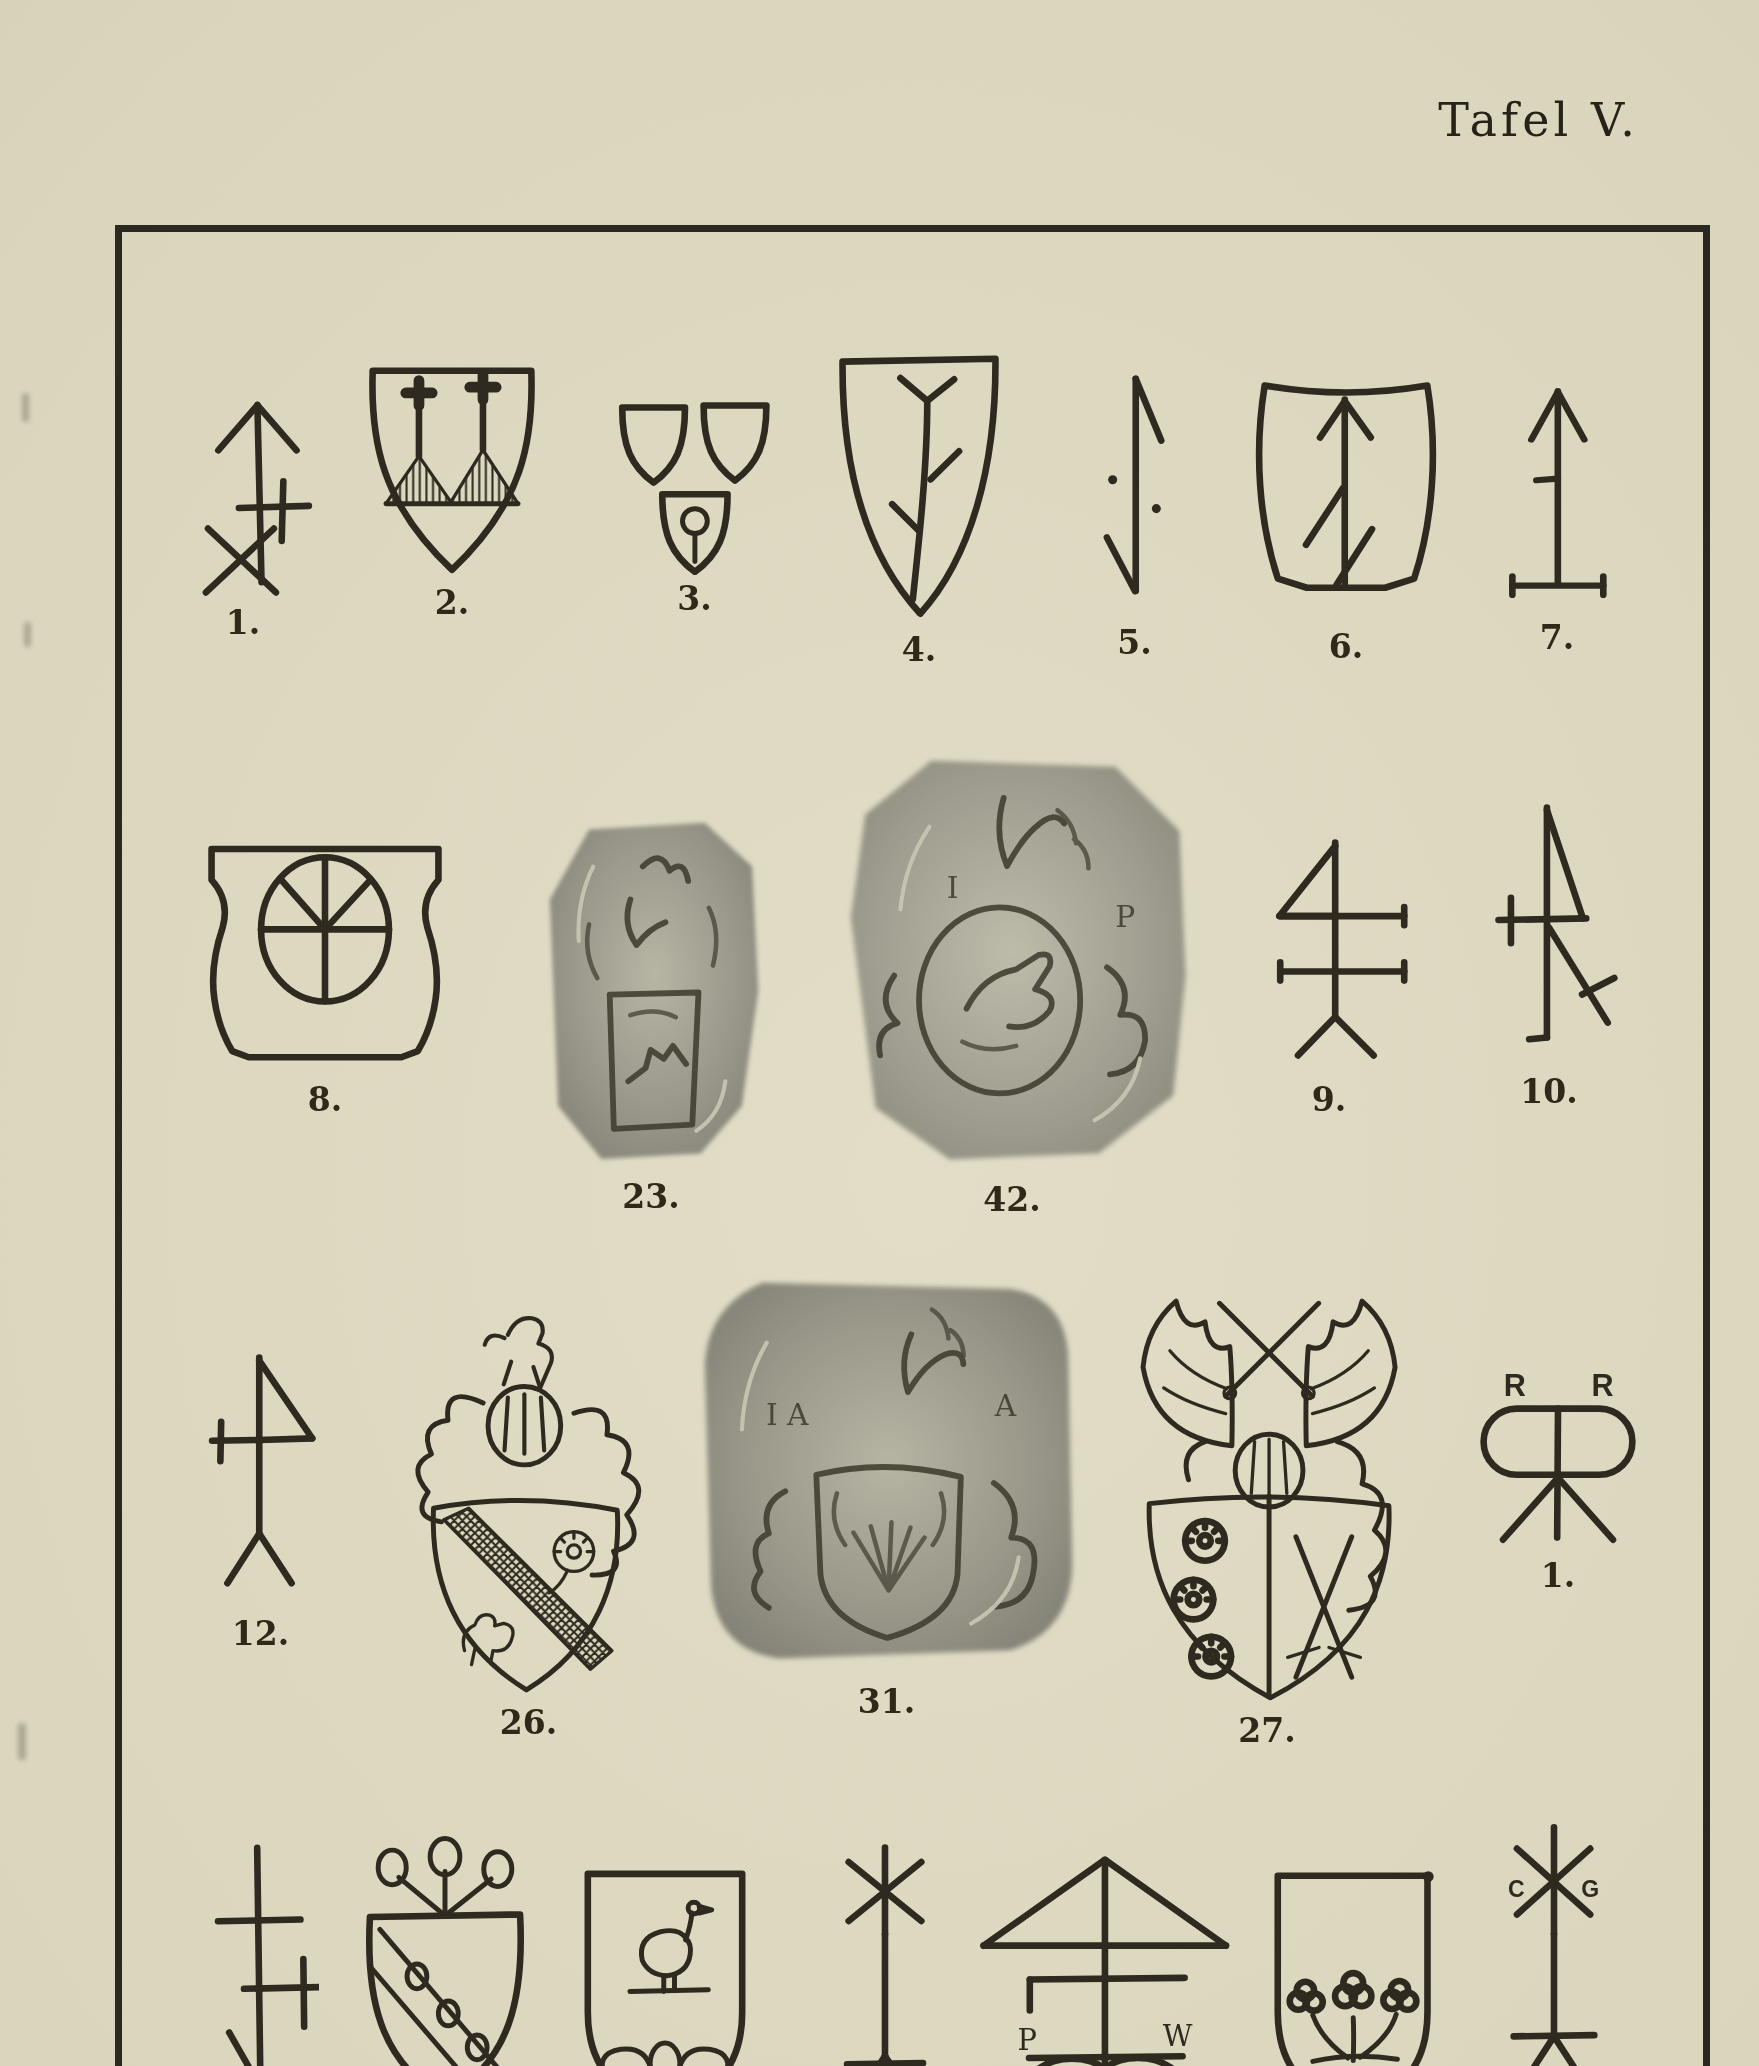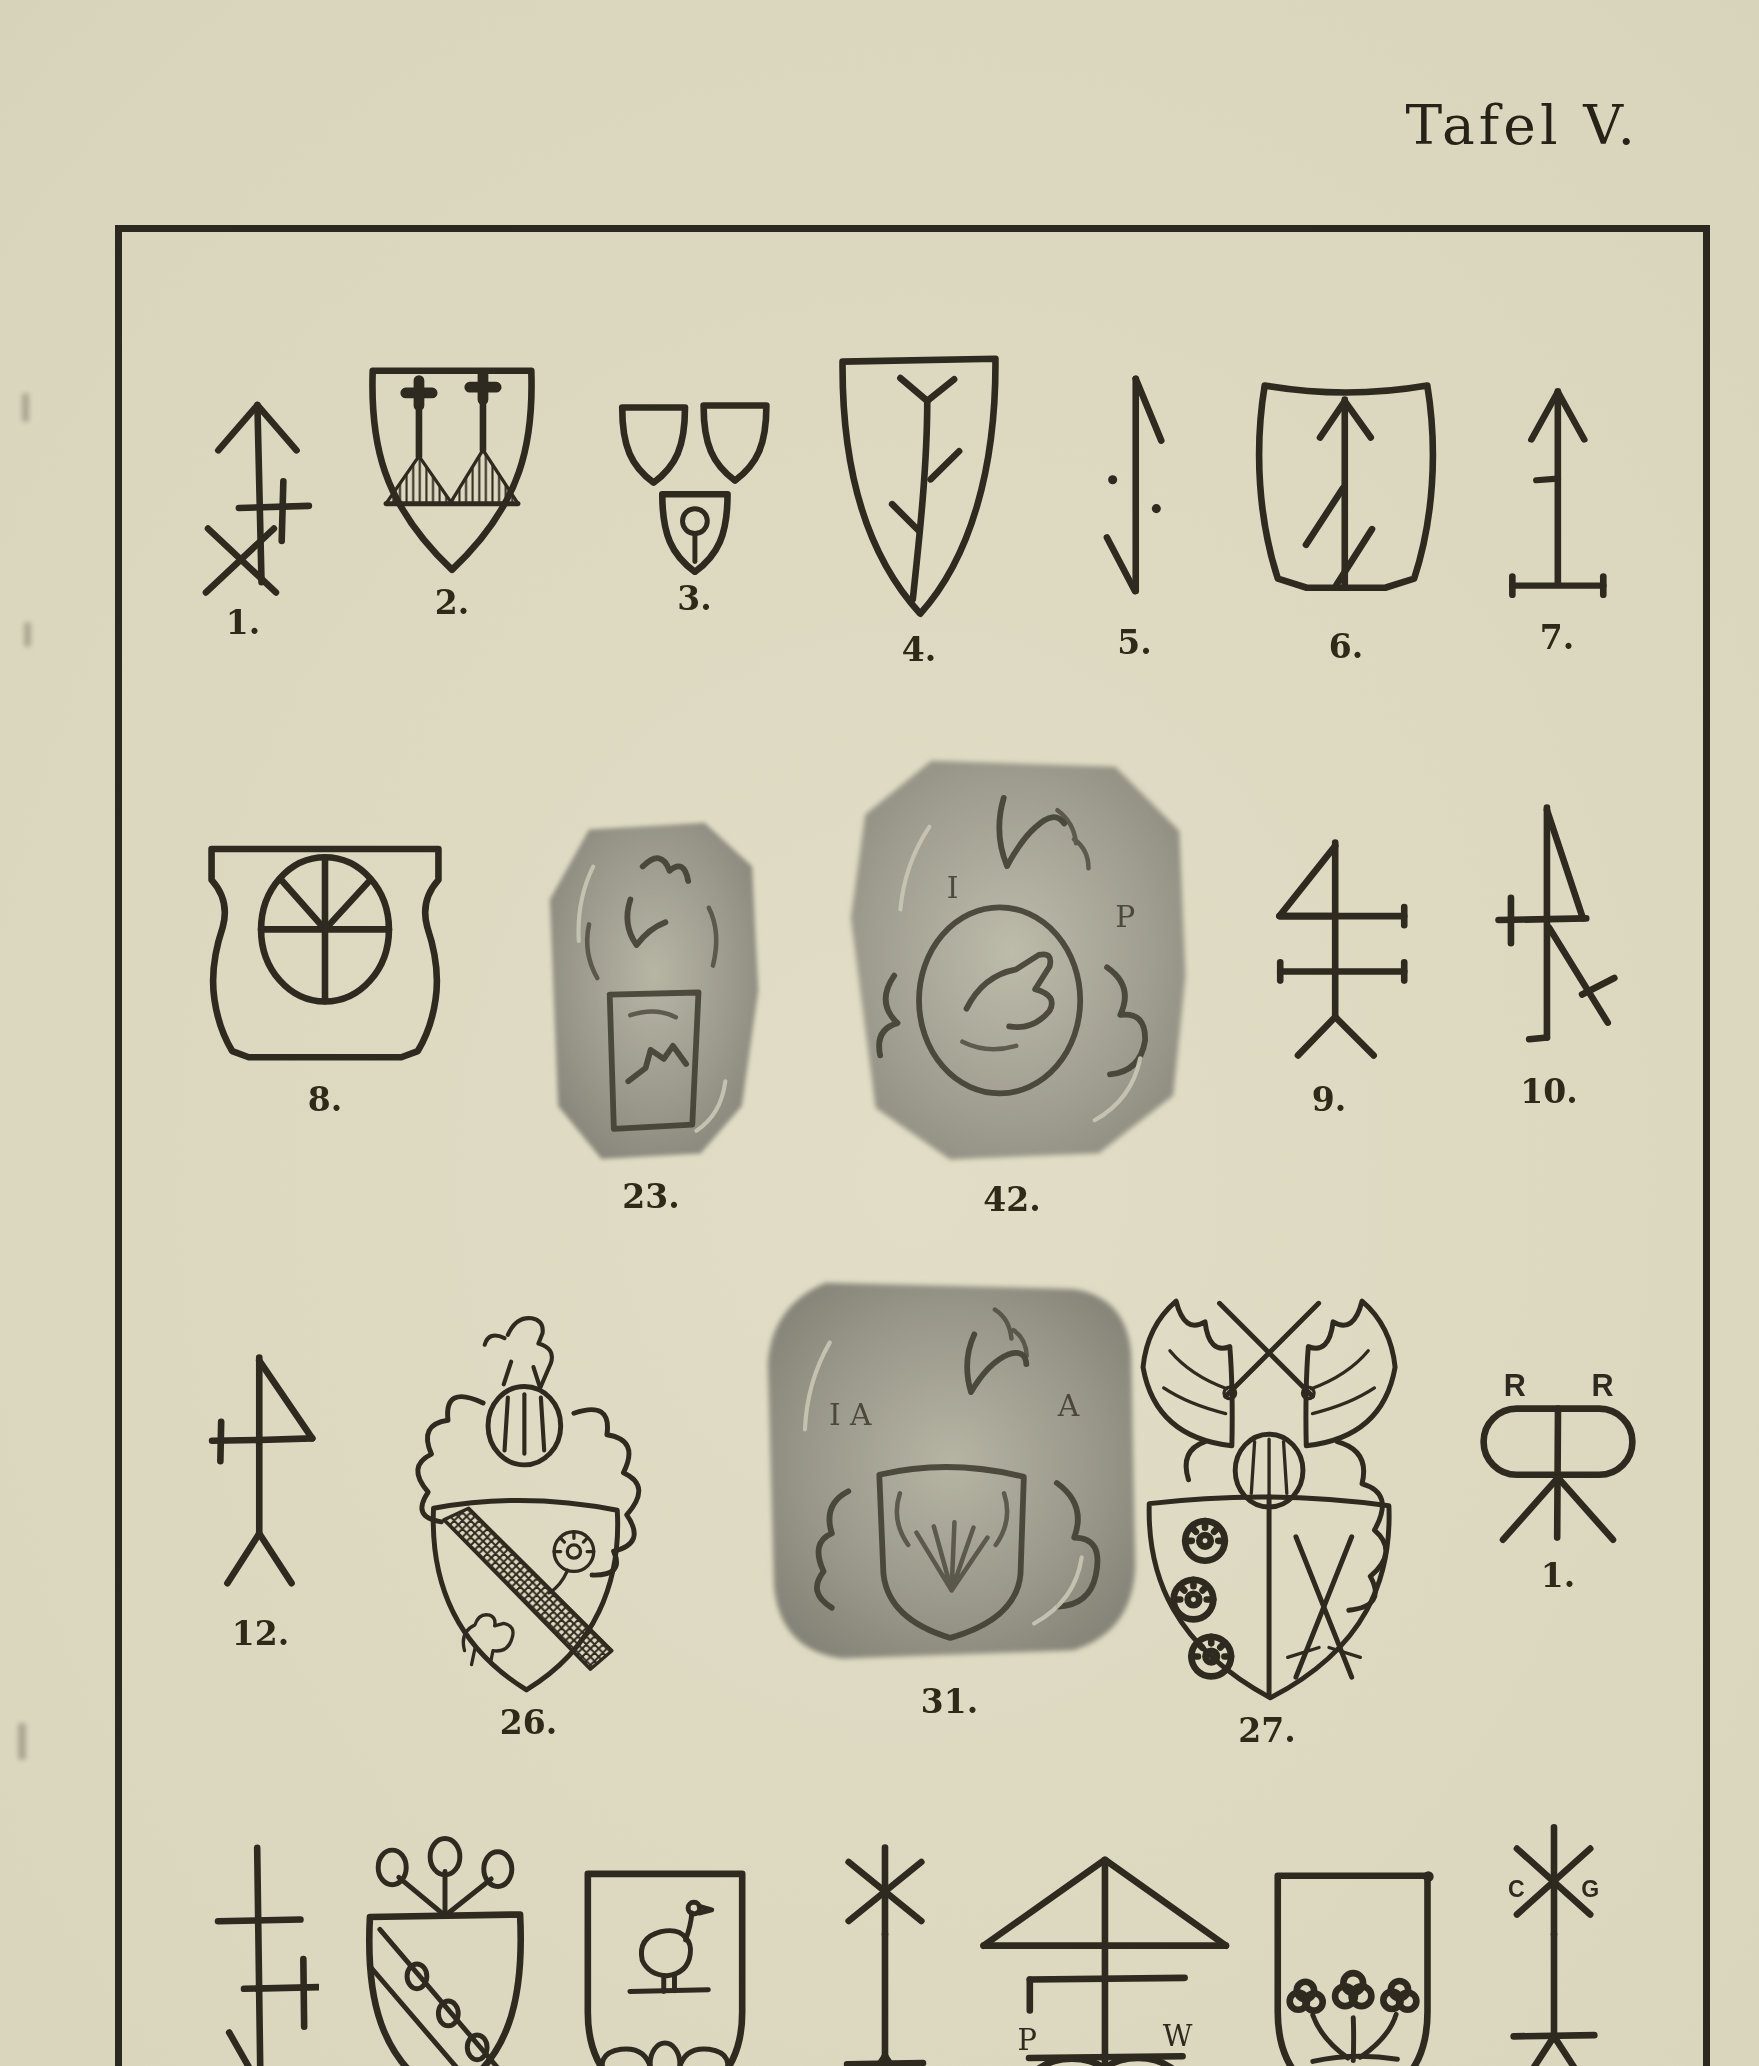--- a/index.html
+++ b/index.html
@@ -3,21 +3,21 @@
 <meta charset="utf-8">
 <style>
   html,body{margin:0;padding:0;}
   body{
     width:1760px;height:2803px;position:relative;overflow:hidden;
     background:radial-gradient(120% 90% at 52% 42%, #e1ddc6 0%, #dad6bd 55%, #cfcbb2 88%, #c3bfa7 100%);
     font-family:"DejaVu Serif", serif;
   }
   .page-title{
     position:absolute;top:93px;right:121px;
-    font-size:55px;color:#262218;letter-spacing:4.1px;white-space:nowrap;
+    font-size:46px;color:#262218;letter-spacing:4.1px;white-space:nowrap;
   }
   .plate-frame{
     position:absolute;left:115px;top:225px;width:1581px;height:2496px;
     border:7px solid #2b2820;
   }
   .fig{
     position:absolute;display:flex;flex-direction:column;align-items:center;justify-content:flex-start;
   }
   .fig .cap{
     margin-top:auto;font-size:33px;line-height:39px;font-weight:700;color:#2e2918;white-space:nowrap;
@@ -261,21 +261,21 @@
     <path style="fill:url(#ch26)" class="th8" d="M205,588 L265,560 L612,905 L560,950 Z"></path>
     <circle class="th8" cx="520" cy="665" r="48"></circle>
     <circle class="th8" cx="520" cy="665" r="16"></circle>
     <path class="th8" d="M520,617 V633 M472,665 H488 M552,665 H568 M487,632 l10,10 M553,632 l-10,10"></path>
     <path class="th8" d="M505,710 q-18,40 -45,55"></path>
     <path class="th8" d="M255,905 q-12,-45 25,-62 q10,-30 36,-24 q16,6 12,26 l22,-6 q30,6 20,36 q-10,36 -46,30 l-6,30 m-38,-34 l-8,38"></path>
   </svg>
   <div class="cap">26.</div>
 </div>
 
-<div class="fig" style="left:743px;top:1260px;width:413px;height:461px;">
+<div class="fig" style="left:680px;top:1260px;width:413px;height:461px;">
   <svg class="art" width="413" height="413" viewBox="0 0 1000 1000">
     <defs>
       <radialGradient id="g25" cx="50%" cy="48%" r="72%">
         <stop offset="0%" stop-color="#b6b4a3"></stop>
           <stop offset="55%" stop-color="#999789"></stop>
           <stop offset="100%" stop-color="#7b7a6f"></stop>
       </radialGradient>
       <filter id="soft25">
           <feGaussianBlur stdDeviation="7"></feGaussianBlur>
         </filter>

